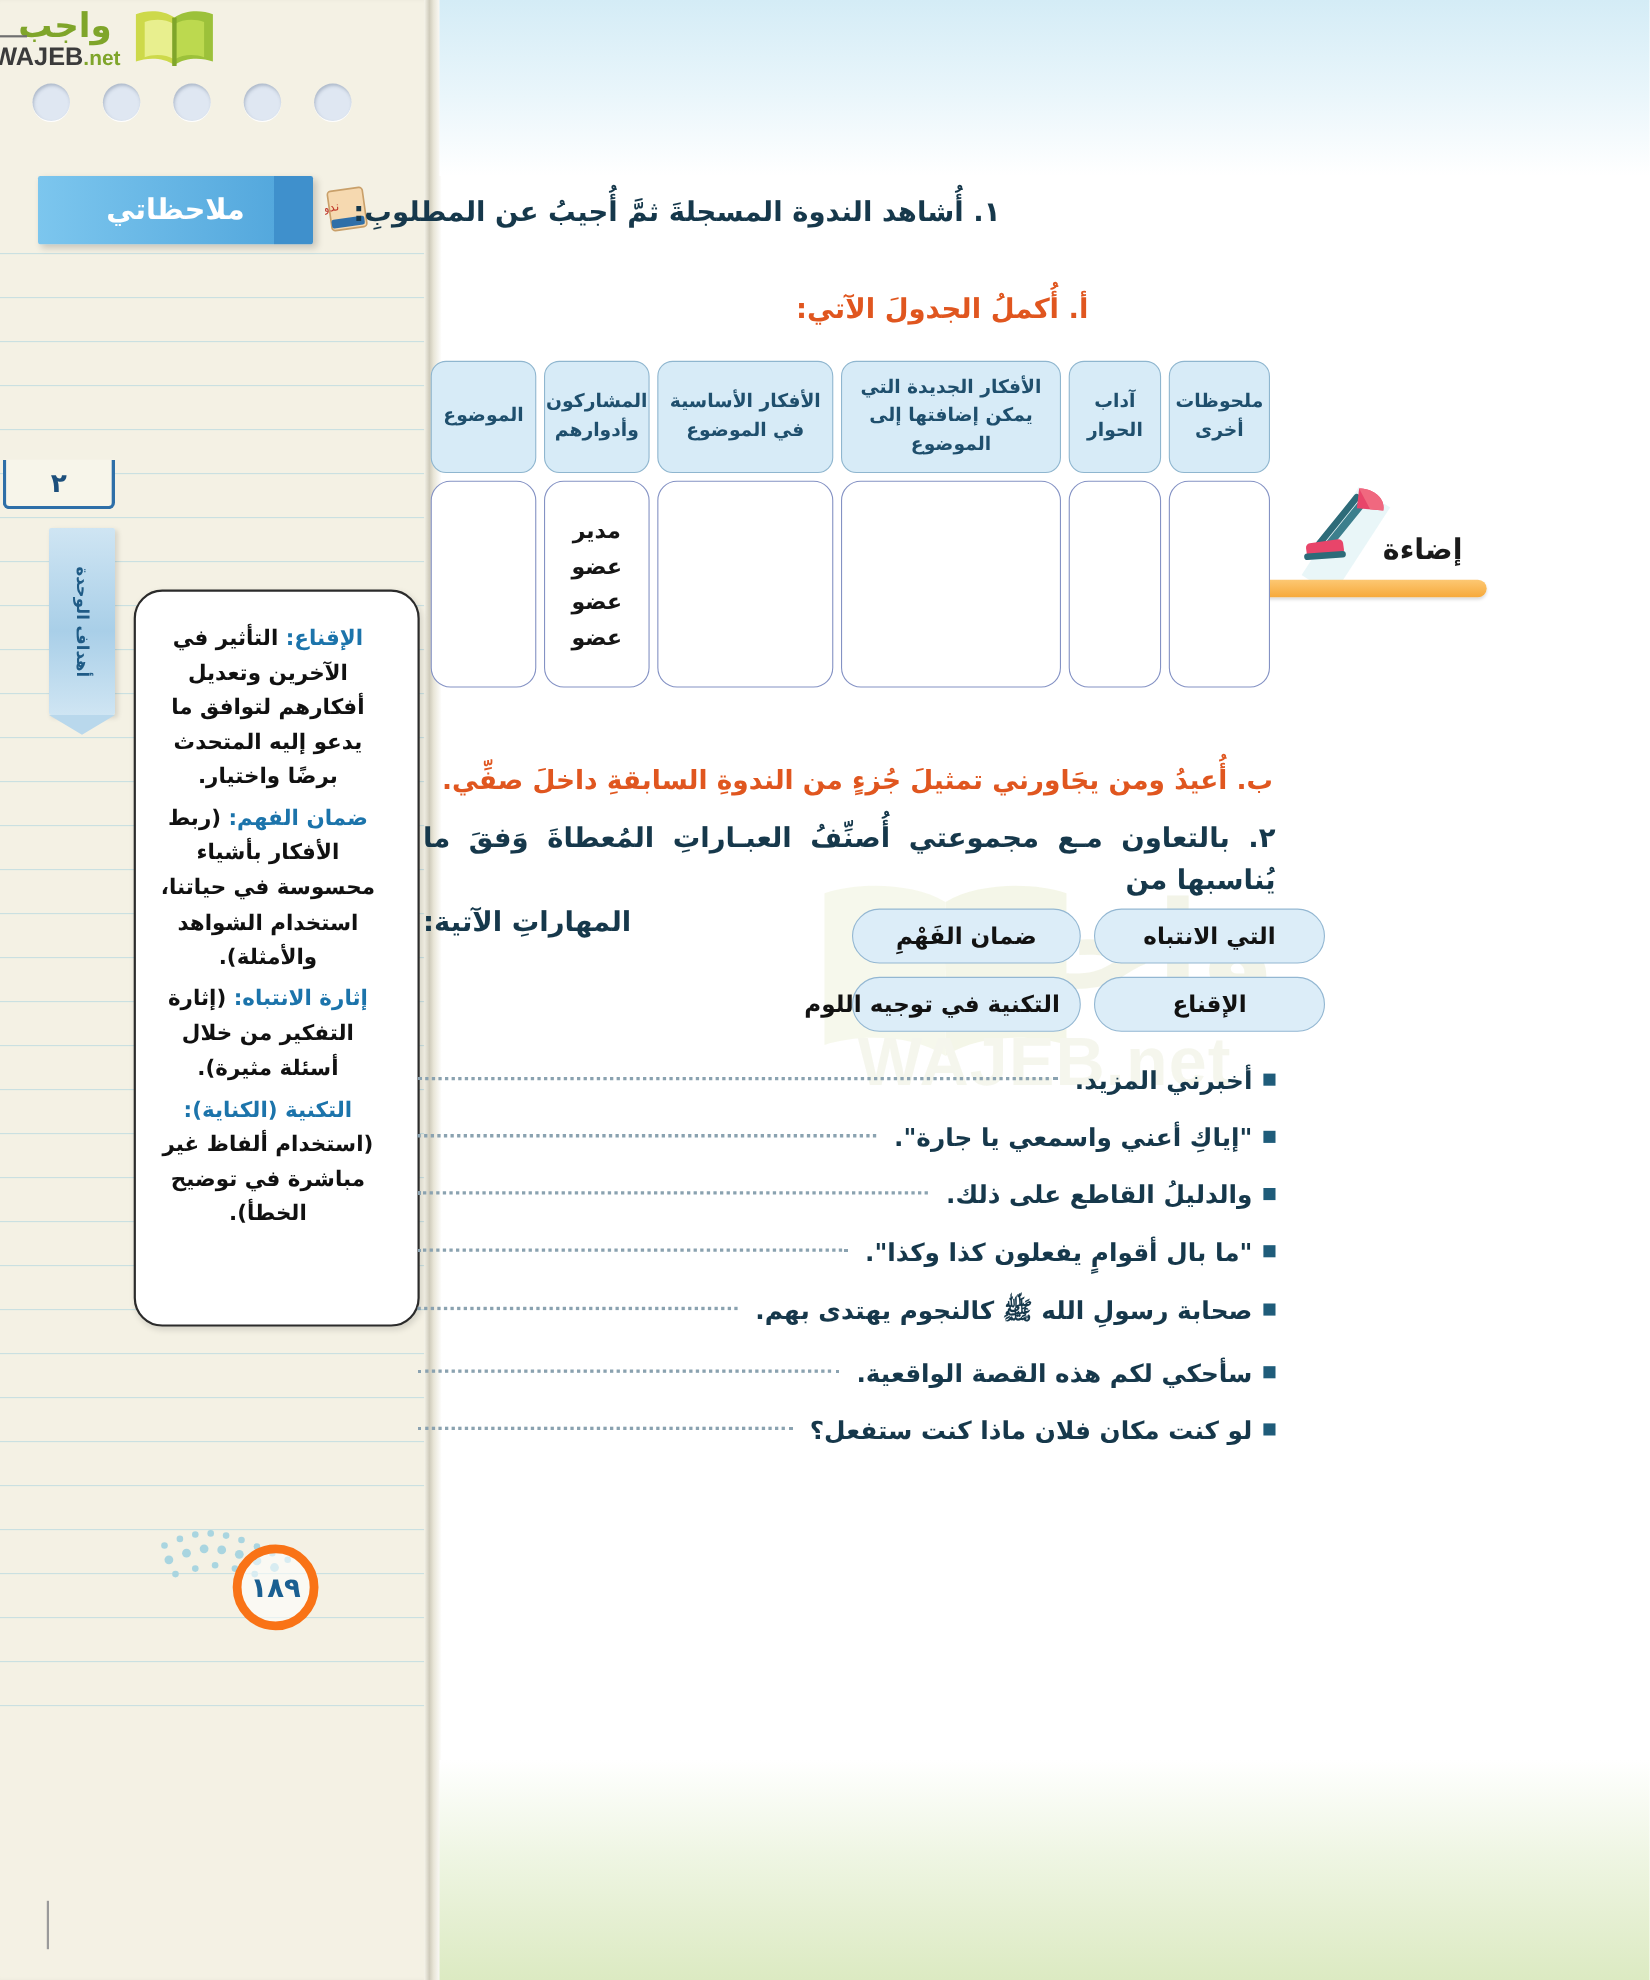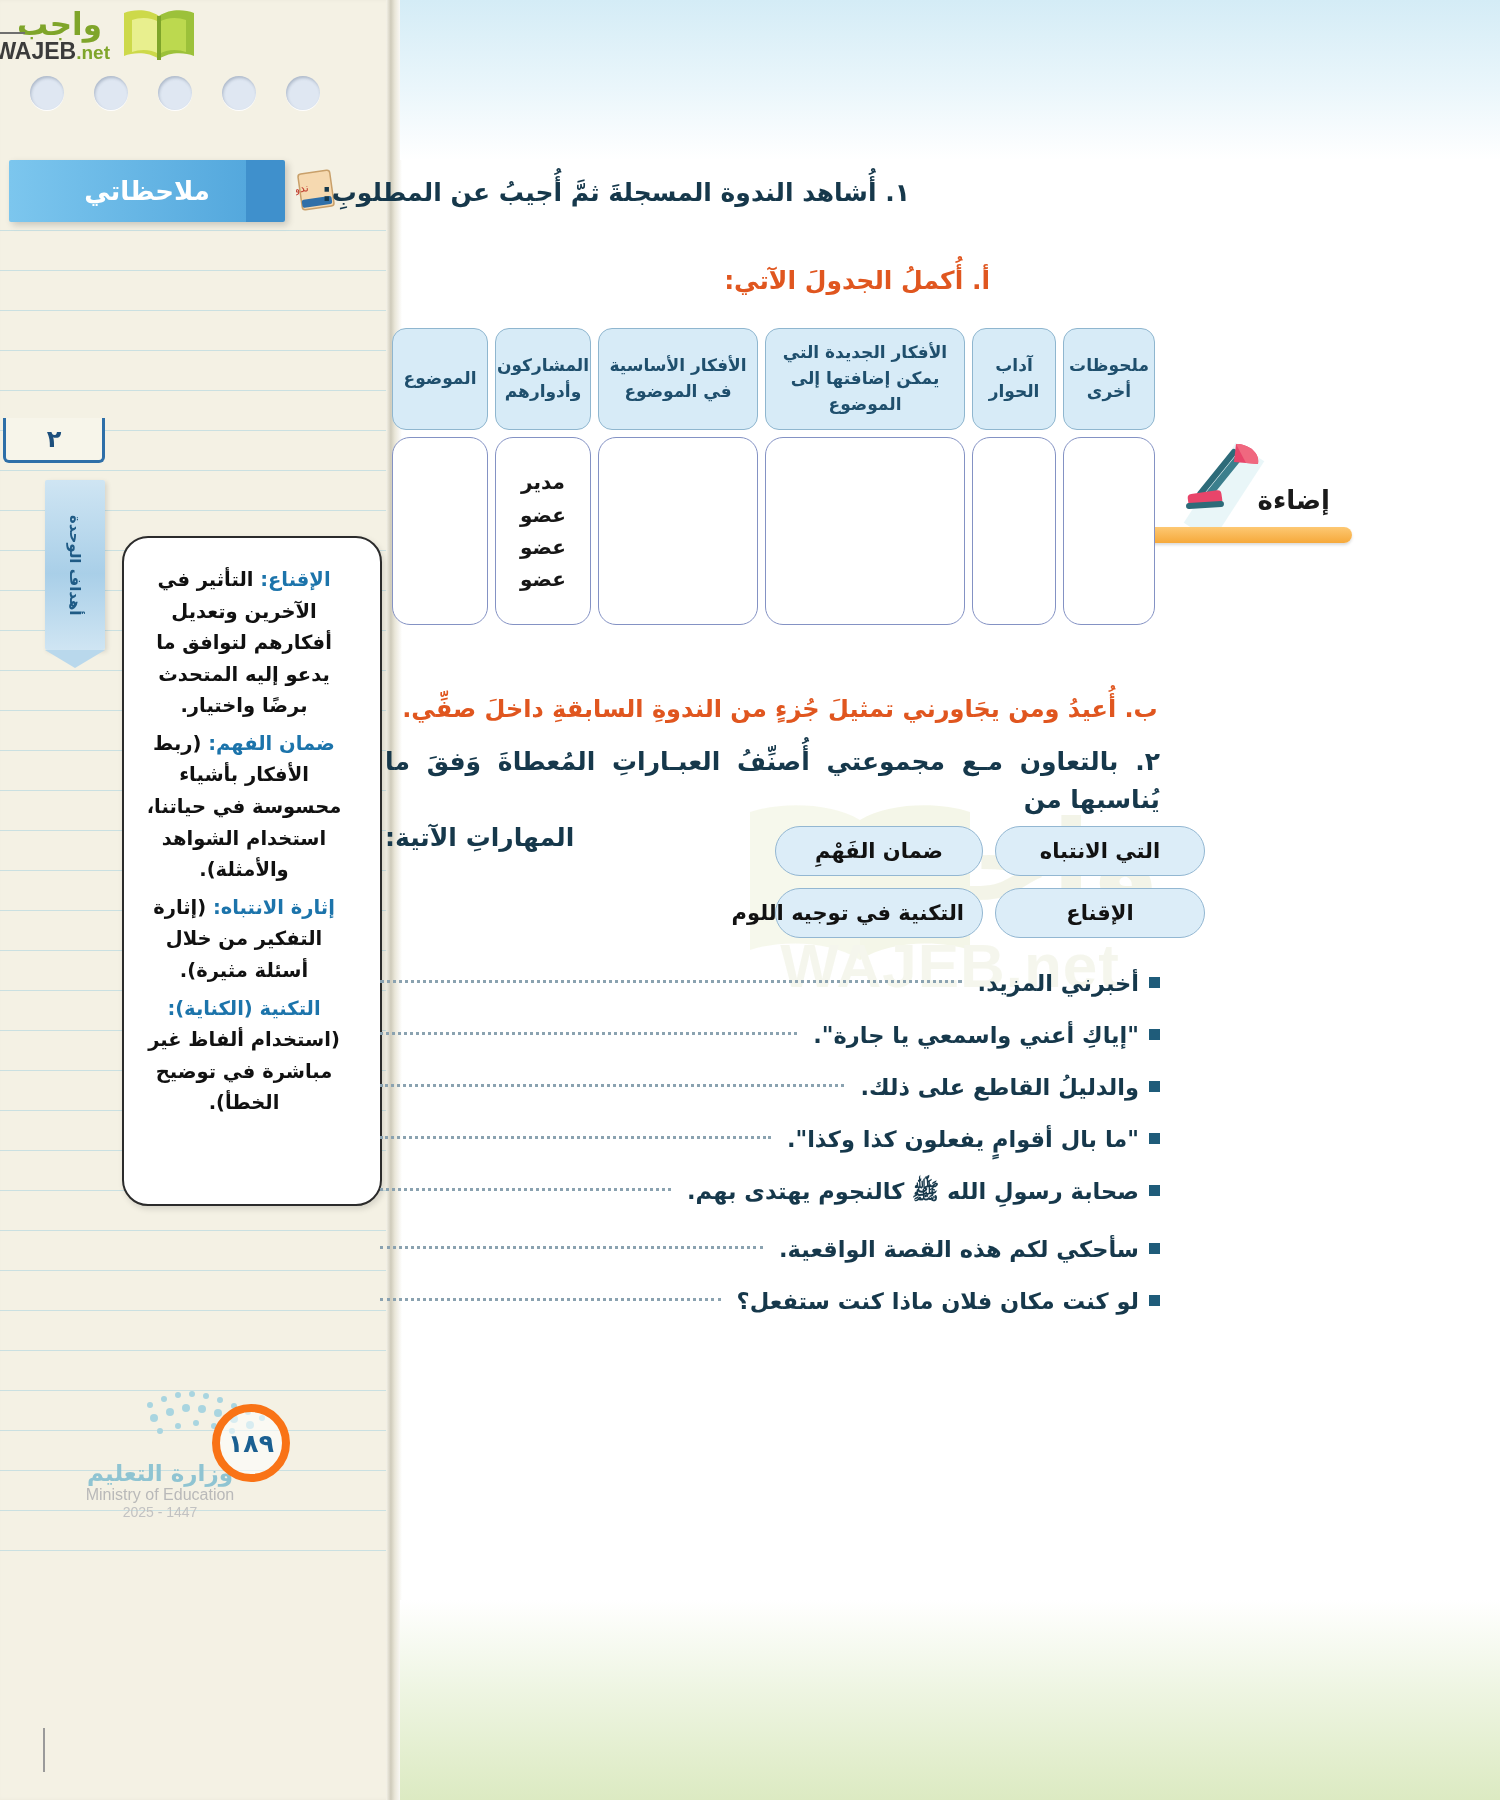--- a/index.html
+++ b/index.html
@@ -71,21 +71,21 @@
   .book-icon { position: absolute; right: 8px; top: 2px; width: 86px; height: 60px; }
   .logo-rule {
     position: absolute; right: 1475px; top: 32px;
     width: 26px; height: 2px; background: #6f6f6f;
   }
 
   
   .notes-tab {
     position: absolute;
     right: 1215px; top: 160px;
-    width: 276px; height: 62px;
+    width: 250px; height: 62px;
     background: linear-gradient(to left, #3f90cc 0%, #3f90cc 14%, #54a8dd 14%, #7cc6ee 100%);
     border-radius: 2px;
     box-shadow: 3px 3px 7px rgba(0,0,0,.18);
     margin-left: 10px;
   }
   .notes-tab span {
     position: absolute; inset: 0;
     display: flex; align-items: center; justify-content: center;
     color: #ffffff; font-size: 26px; font-weight: 700;
     letter-spacing: 2px;
@@ -565,21 +565,16 @@
         <circle cx="78" cy="28" r="4"></circle>
         <circle cx="94" cy="34" r="4"></circle>
       <circle cx="110" cy="40" r="4"></circle>
       <circle cx="20" cy="46" r="3"></circle>
         <circle cx="38" cy="41" r="3"></circle>
         <circle cx="56" cy="38" r="3"></circle>
       <circle cx="74" cy="41" r="3"></circle>
         <circle cx="92" cy="46" r="3"></circle>
     </g>
   </svg>
-  <div class="foot-moe">
-    <div class="moe-ar">وزارة التعليم</div>
-    <div class="moe-en">Ministry of Education</div>
-    <div class="moe-yr">2025 - 1447</div>
-  </div>
   <div class="pagenum">١٨٩</div>
   <div class="bottom-tick"></div>
 
 </div>
 
 </body></html>

